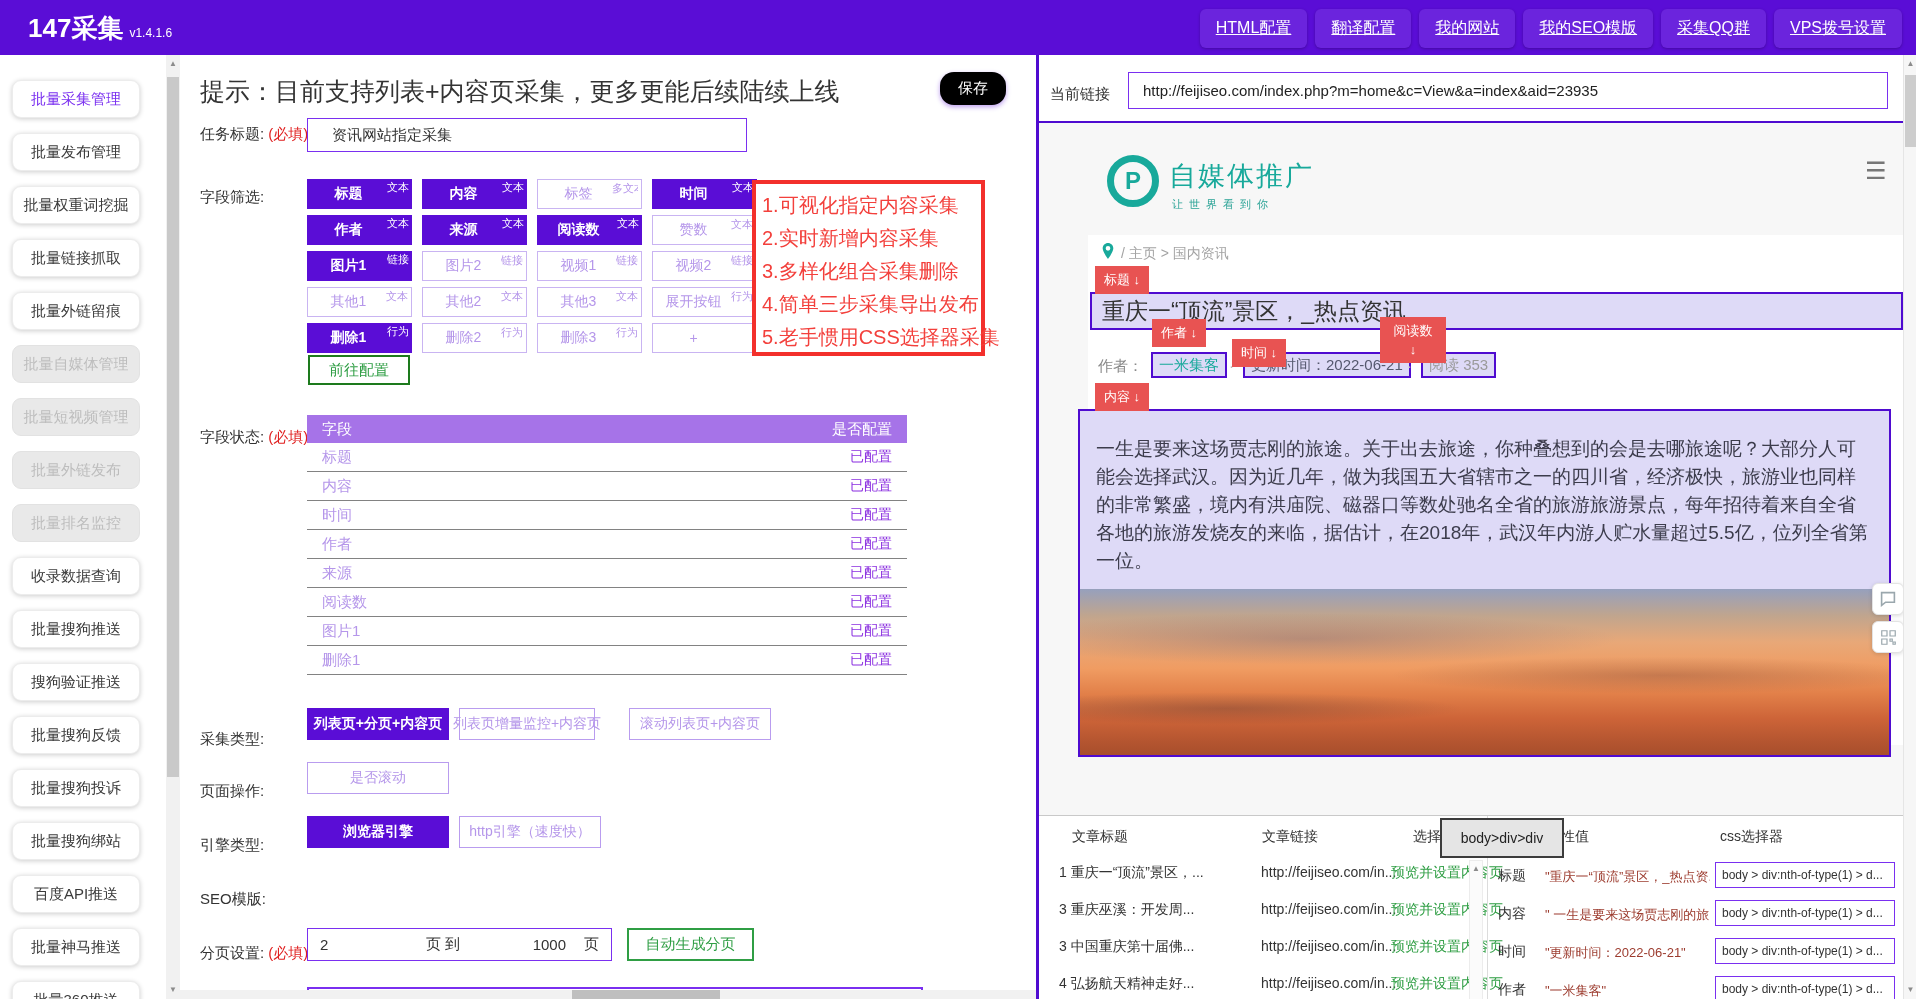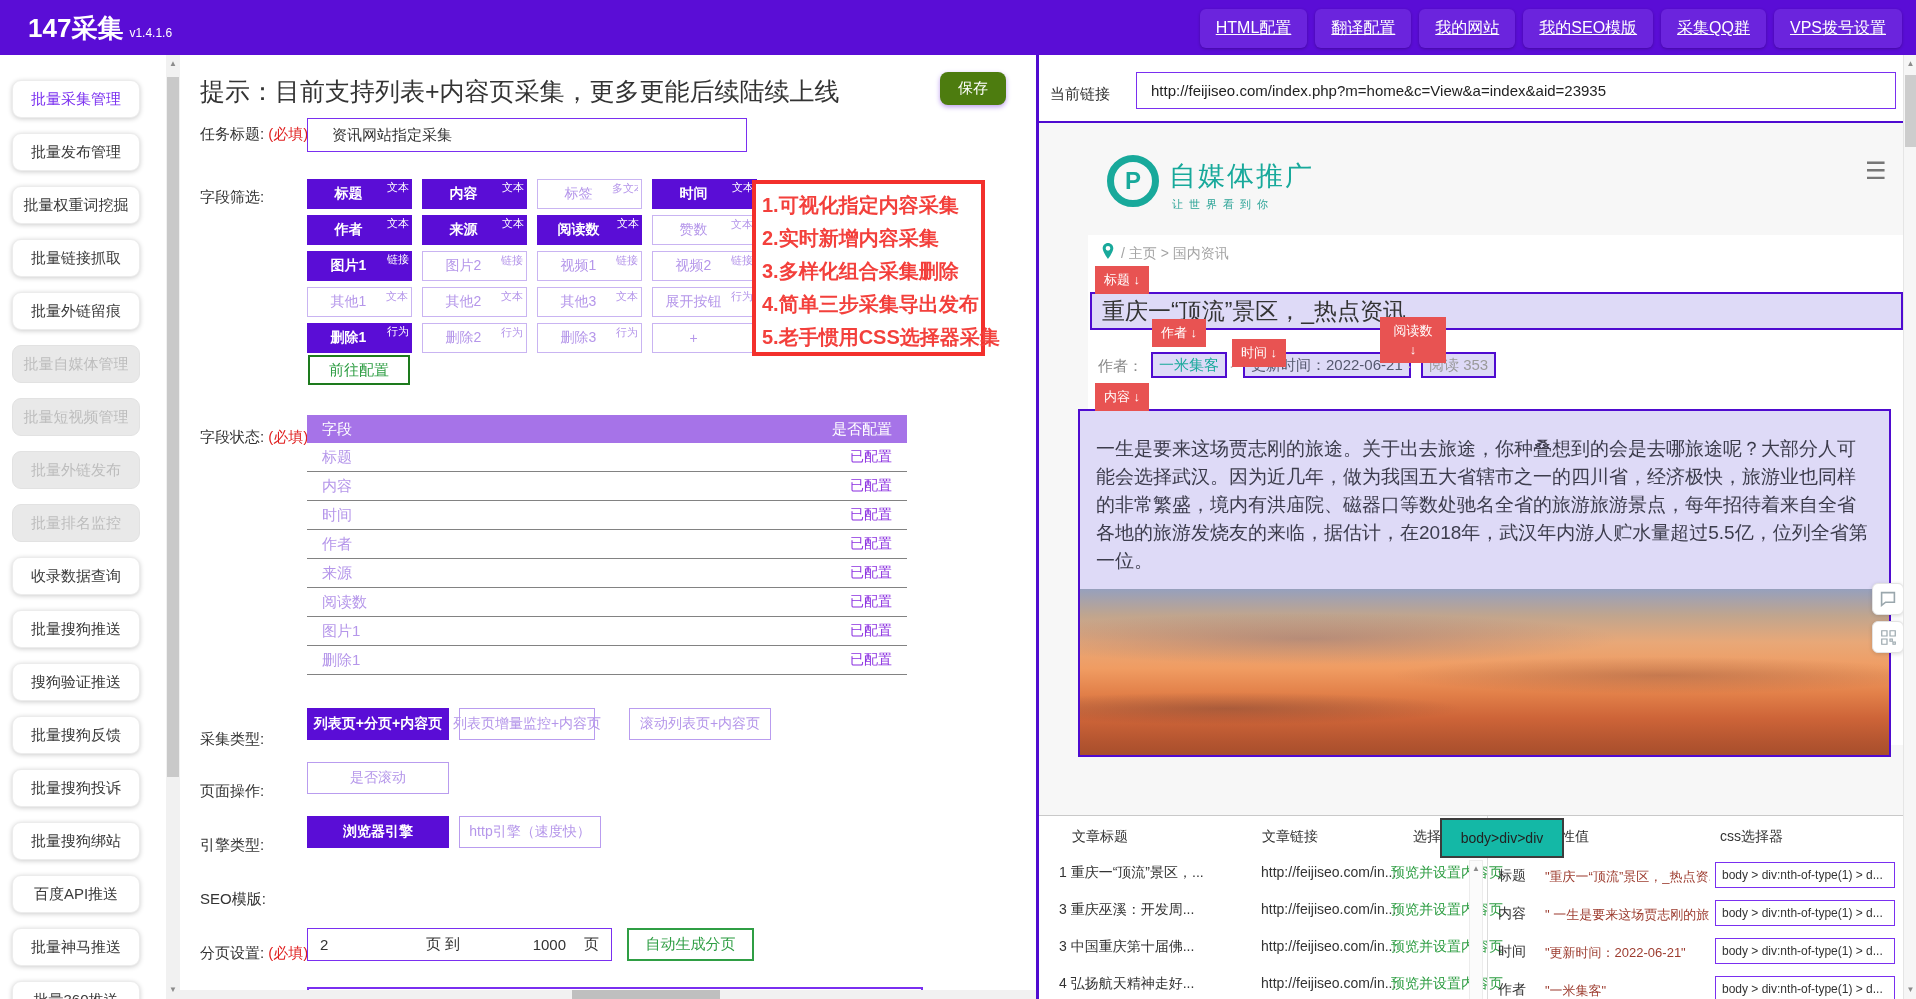--- a/index.html
+++ b/index.html
@@ -24,41 +24,41 @@
   .vscroll .thumb{position:absolute;left:1px;top:22px;width:12px;height:700px;background:#c9c9c9;}
   .sarr{position:absolute;left:0;width:14px;text-align:center;font-size:8px;color:#8b8b8b;line-height:14px;}
   .hscroll{position:absolute;left:180px;top:990px;width:856px;height:9px;background:#f1f1f1;z-index:16;}
   .hscroll .thumb{position:absolute;left:392px;top:0;width:148px;height:9px;background:#bfbfbf;}
   .rscroll{position:absolute;left:1903px;top:55px;width:13px;height:944px;background:#f6f6f6;border-left:1px solid #e5e5e5;z-index:15;}
   .rscroll .thumb{position:absolute;left:1px;top:20px;width:11px;height:72px;background:#cdcdcd;}
   
   .main{position:absolute;left:180px;top:55px;width:856px;height:944px;background:#fff;overflow:hidden;}
   .divider-purple{position:absolute;left:1036px;top:55px;width:3px;height:944px;background:#4f0bd0;z-index:14;}
   .hint{position:absolute;left:20px;top:20px;font-size:25px;color:#333;}
-  .savebtn{position:absolute;left:760px;top:17px;width:66px;height:33px;background:#4d7c0f;color:#fff;
-           border:none;border-radius:8px;font-size:15px;cursor:pointer;box-shadow:0 2px 5px rgba(90,13,214,.4);}
+  .savebtn{position:absolute;left:760px;top:17px;width:66px;height:33px;background:#000000;color:#fff;
+           border:none;border-radius:14px;font-size:15px;cursor:pointer;box-shadow:0 2px 5px rgba(90,13,214,.4);}
   .flabel{position:absolute;font-size:15px;color:#333;white-space:nowrap;}
   .req{color:#e02020;}
   .tinput{position:absolute;left:127px;top:63px;width:440px;height:34px;box-sizing:border-box;
           border:1px solid #7a2ff0;padding-left:24px;font-size:15px;color:#333;outline:none;}
   .cell{position:absolute;width:105px;height:30px;box-sizing:border-box;cursor:pointer;}
   .cell .cl{position:absolute;left:0;right:22px;top:0;bottom:0;display:flex;align-items:center;justify-content:center;
             font-size:14px;white-space:nowrap;}
   .cell .ct{position:absolute;top:1px;right:3px;font-size:11px;white-space:nowrap;max-width:26px;overflow:hidden;}
   .cell.on{background:#5a0dd6;}
   .cell.on .cl{color:#fff;font-weight:bold;}
   .cell.on .ct{color:#fff;}
   .cell.off{background:#fff;border:1px solid #c9b4f2;}
   .cell.off .cl{color:#b596ea;}
   .cell.off .ct{color:#b596ea;}
   .gotocfg{position:absolute;left:128px;top:300px;width:102px;height:30px;background:#fff;
            border:2px solid #1d7a1d;color:#2f9e44;font-size:15px;cursor:pointer;}
   .redbox{position:absolute;left:572px;top:125px;width:233px;height:176px;box-sizing:border-box;
           border:4px solid #f3302c;background:#fff;z-index:10;padding:5px 6px;}
-  .redbox div{font-size:20px;font-weight:bold;color:#f3403c;line-height:33px;white-space:nowrap;}
+  .redbox div{font-size:20px;font-weight:normal;color:#f3403c;line-height:33px;white-space:nowrap;}
   .sthead{position:absolute;left:127px;top:360px;width:600px;height:28px;background:#a673e8;color:#fff;
           font-size:15px;display:flex;align-items:center;justify-content:space-between;padding:0 15px;box-sizing:border-box;}
   .strow{position:absolute;left:127px;width:600px;height:29px;border-bottom:1px solid #828282;
          display:flex;align-items:center;justify-content:space-between;padding:0 15px;box-sizing:border-box;}
   .strow .fn{color:#b596ea;font-size:15px;}
   .strow .fs{color:#8b2fe0;font-size:14px;}
   .pbtn{position:absolute;height:32px;background:#5a0dd6;color:#fff;font-weight:bold;font-size:14px;border:none;
         display:flex;align-items:center;justify-content:center;cursor:pointer;white-space:nowrap;}
   .obtn{position:absolute;height:32px;box-sizing:border-box;background:#fff;border:1px solid #b99cef;color:#b596ea;
         font-size:14px;display:flex;align-items:center;justify-content:center;cursor:pointer;white-space:nowrap;}
@@ -66,21 +66,21 @@
           display:flex;align-items:center;justify-content:space-between;padding:0 12px;font-size:14px;color:#333;}
   .pagebox{position:absolute;left:127px;top:873px;width:305px;height:33px;box-sizing:border-box;border:1px solid #7a2ff0;
            display:flex;align-items:center;font-size:15px;color:#333;padding:0 12px;}
   .greenbtn{position:absolute;left:447px;top:873px;width:127px;height:33px;box-sizing:border-box;background:#fff;
             border:2px solid #2f9e44;color:#2f9e44;font-size:15px;cursor:pointer;}
   .cutbox{position:absolute;left:127px;top:932px;width:612px;height:30px;border:2px solid #7a2ff0;}
   
   .preview{position:absolute;left:1039px;top:55px;width:864px;height:944px;background:#fff;overflow:hidden;}
   .linklabel{position:absolute;left:11px;top:30px;font-size:15px;color:#333;}
   .urlinput{position:absolute;left:89px;top:17px;width:760px;height:37px;box-sizing:border-box;border:1px solid #7a2ff0;
-            padding-left:14px;font-size:15px;color:#222;outline:none;margin-left:8px;}
+            padding-left:14px;font-size:15px;color:#222;outline:none;}
   .phr{position:absolute;left:0;top:66px;width:864px;height:2px;background:#4f0bd0;}
   .page{position:absolute;left:0;top:68px;width:864px;height:876px;background:#f7f7f7;}
   .logo-circle{position:absolute;left:68px;top:32px;width:38px;height:38px;border:7px solid #18a99b;border-radius:50%;
                display:flex;align-items:center;justify-content:center;color:#18a99b;font-weight:bold;font-size:24px;}
   .logo-text{position:absolute;left:130px;top:35px;font-size:27px;font-weight:normal;color:#18a99b;letter-spacing:2px;}
   .logo-slogan{position:absolute;left:133px;top:74px;font-size:11px;color:#2ba396;letter-spacing:6px;}
   .hamb{position:absolute;left:826px;top:34px;font-size:24px;color:#777;cursor:pointer;}
   .card{position:absolute;left:49px;top:112px;width:817px;height:510px;background:#fff;}
   .crumb-pin{position:absolute;left:14px;top:120px;width:12px;height:16px;}
   .crumb{position:absolute;left:33px;top:122px;font-size:14px;color:#a3a3a3;}
@@ -97,21 +97,21 @@
       radial-gradient(55% 22% at 28% 30%, rgba(110,95,115,.38), transparent 70%),
       radial-gradient(48% 16% at 72% 52%, rgba(140,80,60,.40), transparent 70%),
       radial-gradient(42% 14% at 18% 72%, rgba(90,55,50,.35), transparent 70%),
       linear-gradient(180deg,#96a0bd 0%,#c0a58e 16%,#e8a878 32%,#f09c62 48%,#e28049 63%,#cd6438 78%,#b45530 92%,#a84e2c 100%);}
   .fab{position:absolute;left:833px;width:30px;height:30px;background:#fff;border:1px solid #e3e3e3;border-radius:6px;
        box-shadow:0 1px 4px rgba(0,0,0,.15);display:flex;align-items:center;justify-content:center;cursor:pointer;}
   
   .btables{position:absolute;left:0;top:692px;width:864px;height:252px;background:#fff;border-top:1px solid #c9c9c9;}
   .th{position:absolute;font-size:14px;color:#333;white-space:nowrap;}
   .tooltip{position:absolute;left:401px;top:2px;width:124px;height:40px;box-sizing:border-box;border:2px solid #3c3c3c;
-           background:#14b8a6;z-index:8;display:flex;align-items:center;justify-content:center;font-size:14px;color:#222;}
+           background:#e5e5e5;z-index:8;display:flex;align-items:center;justify-content:center;font-size:14px;color:#222;}
   .arow{position:absolute;left:0;width:448px;height:30px;}
   .arow .t1{position:absolute;left:20px;top:6px;font-size:14px;color:#333;white-space:nowrap;}
   .arow .t2{position:absolute;left:222px;top:6px;font-size:14px;color:#333;white-space:nowrap;}
   .arow .t3{position:absolute;left:352px;top:6px;font-size:14px;color:#2f9e44;cursor:pointer;white-space:nowrap;}
   .tscroll{position:absolute;left:430px;top:44px;width:12px;height:202px;background:#fbfbfb;border:1px solid #ececec;}
   .vdiv{position:absolute;left:448px;top:0;width:1px;height:252px;background:#dcdcdc;}
   .srow{position:absolute;left:452px;width:412px;height:32px;}
   .srow .f1{position:absolute;left:7px;top:7px;font-size:14px;color:#333;white-space:nowrap;}
   .srow .f2{position:absolute;left:54px;top:8px;font-size:13px;color:#9c3b2e;white-space:nowrap;width:165px;overflow:hidden;}
   .srow .f3{position:absolute;left:224px;top:2px;width:180px;height:26px;box-sizing:border-box;border:1px solid #7a2ff0;

